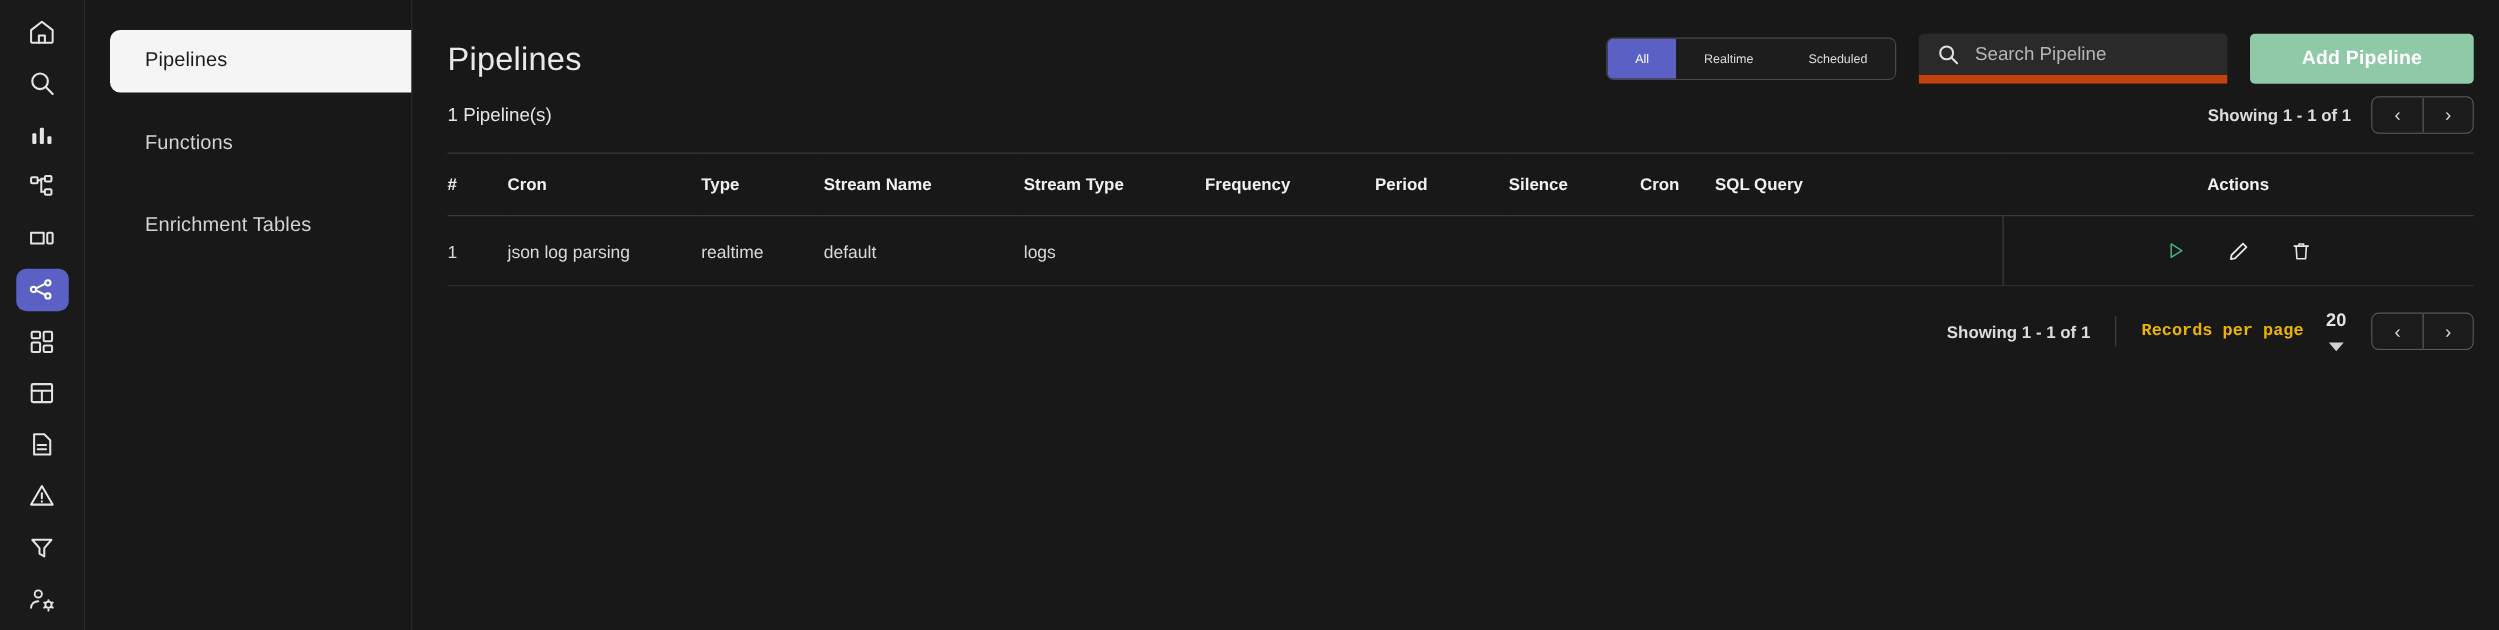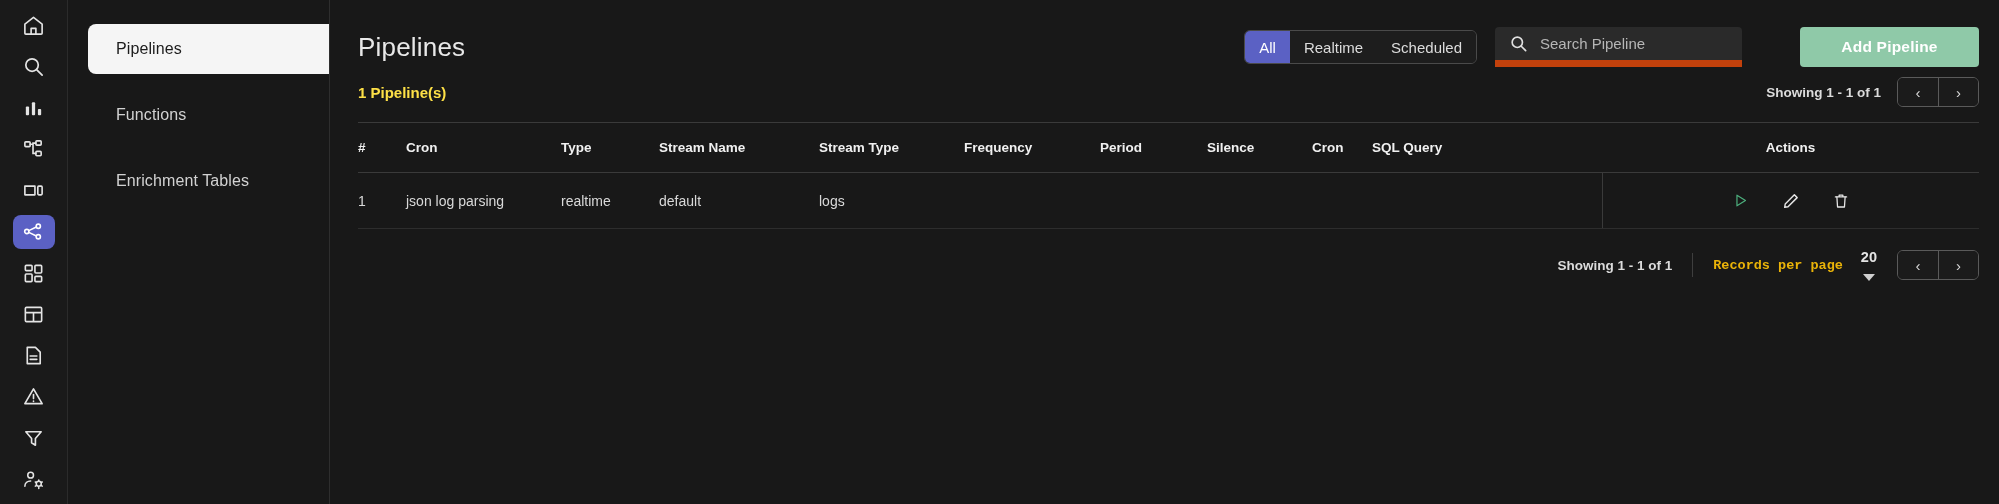--- a/index.html
+++ b/index.html
@@ -56,49 +56,48 @@
   }
   .page-title { font-size: 26px; color: #e8e8e8; font-weight: 400; letter-spacing: .2px; }
   .topbar-spacer { flex: 1 1 auto; }
 
   .segmented {
     display: flex; align-items: stretch; height: 34px;
     border: 1px solid #4a4a4a; border-radius: 6px; overflow: hidden;
     margin-right: 18px;
   }
   .seg {
-    display: flex; align-items: center; padding: 0 14px;
-    font-size: 15px; color: #dcdcdc; background: #1d1d1d;
+    display: flex; align-items: center; padding: 0 22px;
+    font-size: 10px; color: #dcdcdc; background: #1d1d1d;
   }
   .seg.active { background: #5b61c4; color: #fff; }
 
   .search-box {
     display: flex; align-items: center; gap: 12px;
     width: 247px; height: 40px;
     background: #2a2a2a; border-bottom: 7px solid #c2410c;
     border-radius: 4px 4px 0 0;
     padding: 0 14px; margin-right: 18px;
   }
   .search-input-text { font-size: 15px; color: #b6b6b6; }
 
   .add-btn {
     display: flex; align-items: center; justify-content: center;
     width: 179px; height: 40px;
     background: #8fc9a8; color: #ffffff;
     border: none; border-radius: 4px;
     font-size: 15.5px; font-weight: 600; letter-spacing: .2px;
     font-family: "Liberation Sans", sans-serif;
-    margin-left: 40px;
   }
 
   .countbar {
     display: flex; align-items: center;
     padding: 0 20px 0 28px; height: 40px;
   }
-  .count-text { font-size: 15px; color: #fde047; font-weight: 700; }
+  .count-text { font-size: 15px; color: #e5e5e5; font-weight: 400; }
   .count-spacer { flex: 1 1 auto; }
   .showing-text { font-size: 13.5px; color: #dcdcdc; font-weight: 700; margin-right: 16px; }
 
   .pager {
     display: flex; height: 30px;
     border: 1px solid #5a5a5a; border-radius: 6px; overflow: hidden;
   }
   .pager-btn {
     width: 40px; display: flex; align-items: center; justify-content: center;
     background: #1b1b1b; color: #d8d8d8; font-size: 15px;

